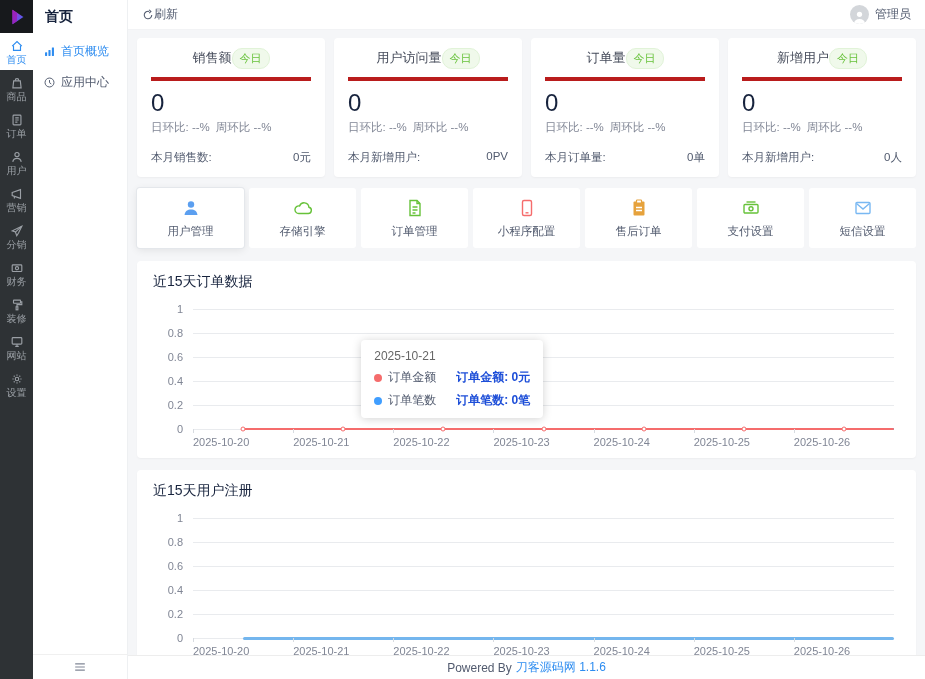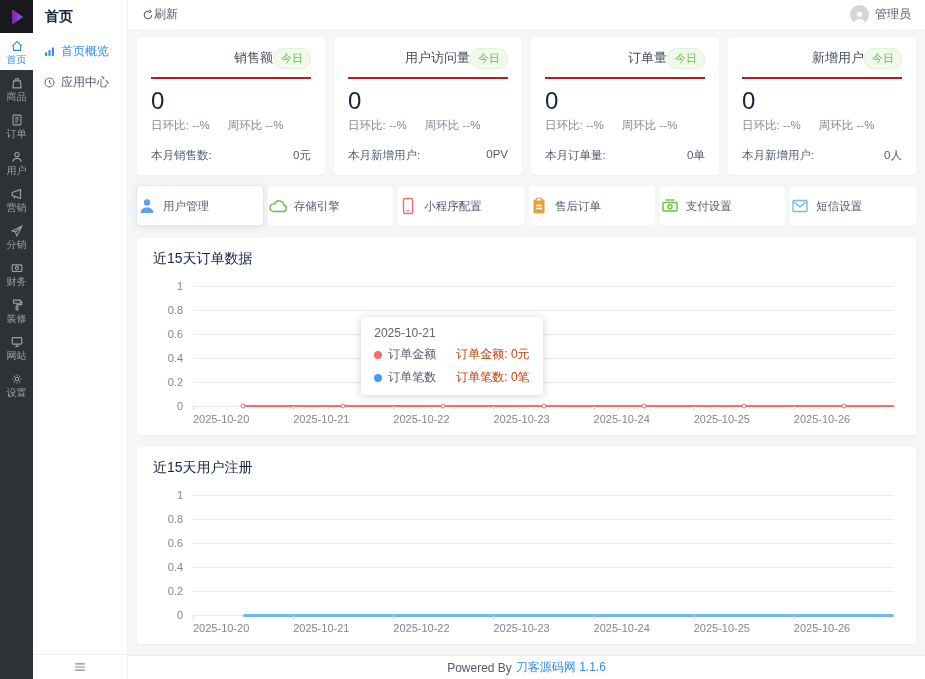--- a/index.html
+++ b/index.html
@@ -20,50 +20,50 @@
   
   .main{flex:1;display:flex;flex-direction:column;min-width:0}
   .topbar{height:30px;background:#fff;border-bottom:1px solid #f2f3f5;display:flex;align-items:center;justify-content:space-between;padding:0 14px;flex-shrink:0}
   .refresh{display:flex;align-items:center;font-size:12px;color:#515a6e;cursor:pointer}
   .userbox{display:flex;align-items:center;gap:6px;font-size:12px;color:#515a6e;cursor:pointer}
   .avatar{width:19px;height:19px;border-radius:50%;background:#d3d6da;display:flex;align-items:flex-end;justify-content:center;overflow:hidden}
   .content{flex:1;padding:8px 9px;overflow:hidden}
   
   .stat-row{display:flex;gap:9px;margin-bottom:11px}
   .stat-card{flex:1;background:#fff;border-radius:4px;padding:10px 14px 12px;box-shadow:0 1px 2px rgba(0,0,0,.04)}
-  .stat-head{display:flex;justify-content:flex-end;align-items:center;padding-bottom:8px;border-bottom:2px solid #b91c1c}
+  .stat-head{display:flex;justify-content:center;align-items:center;padding-bottom:8px;border-bottom:4px solid #b91c1c}
   .stat-title{font-size:13px;color:#464c5b}
   .badge{font-size:11px;color:#67c23a;background:#f0f9eb;border:1px solid #e1f3d8;border-radius:10px;padding:1px 7px;line-height:1.5}
   .stat-value{font-size:24px;color:#17233d;margin-top:8px;line-height:1.15}
-  .stat-ratios{font-size:11.5px;color:#808695;margin-top:4px;display:flex;gap:18px}
+  .stat-ratios{font-size:11.5px;color:#808695;margin-top:4px;display:flex;gap:6px}
   .stat-foot{display:flex;justify-content:space-between;font-size:11.5px;color:#515a6e;margin-top:15px}
   
   .shortcut-row{display:flex;gap:5px;margin-bottom:13px}
-  .shortcut{flex:1;background:#fff;border-radius:3px;display:flex;flex-direction:row;align-items:center;gap:6px;padding:10px 0 9px;cursor:pointer}
+  .shortcut{flex:1;background:#fff;border-radius:3px;display:flex;flex-direction:column;align-items:center;gap:6px;padding:10px 0 9px;cursor:pointer}
   .shortcut.hl{box-shadow:0 0 0 1px #e4e7eb,0 2px 8px rgba(0,0,0,.09)}
   .shortcut .lbl{font-size:11.5px;color:#515a6e}
   
   .chart-card{background:#fff;border-radius:4px;padding:12px 16px 10px;margin-bottom:12px;box-shadow:0 1px 2px rgba(0,0,0,.04)}
   .chart-title{font-size:14px;font-weight:normal;color:#17233d;margin-bottom:18px}
   .chart-body{display:flex;height:120px}
   .y-axis{width:40px;position:relative;flex-shrink:0}
   .ytick{position:absolute;right:10px;transform:translateY(-50%);font-size:11px;color:#808695}
   .plot{flex:1;position:relative;margin-right:6px}
   .gridline{position:absolute;left:0;right:0;height:1px;background:#e9ebee}
   .series-line{position:absolute;border-radius:2px}
   .dot{position:absolute;width:5px;height:5px;border-radius:50%;background:#fff;border:1px solid;transform:translate(-50%,-50%)}
   .x-axis{display:flex;margin-left:40px;margin-right:6px;padding-top:7px}
   .xtick{flex:1;font-size:11px;color:#808695;position:relative}
   .xtick::before{content:"";position:absolute;left:0;top:-7px;width:1px;height:4px;background:#d7dbe0}
   
   .tooltip{position:absolute;left:24%;top:26%;background:#fff;border-radius:4px;box-shadow:0 1px 10px rgba(0,0,0,.18);padding:9px 13px;z-index:5;min-width:168px}
   .tooltip-date{font-size:12px;color:#666}
   .tt-row{display:flex;align-items:center;font-size:12px;color:#515a6e;margin-top:6px;gap:6px}
   .tt-dot{width:8px;height:8px;border-radius:50%;flex-shrink:0}
-  .tt-val{margin-left:auto;color:#c2410c;font-weight:normal;padding-left:14px}
+  .tt-val{margin-left:auto;color:#1d4ed8;font-weight:bold;padding-left:14px}
   
   .app-footer{height:24px;background:#fff;border-top:1px solid #ededed;display:flex;align-items:center;justify-content:center;font-size:12px;color:#515a6e;flex-shrink:0}
   .app-footer .link{color:#2d8cf0;margin-left:4px;cursor:pointer}
   svg{display:block}
 </style>
 </head>
 <body>
 
 <div class="app">
 
@@ -273,20 +273,29 @@
           </span>
           <span class="lbl">用户管理</span>
         </div>
         <div class="shortcut">
           <span style="color: rgb(103, 194, 58);">
             <svg width="20" height="20" viewBox="0 0 20 20" fill="none" stroke="currentColor" stroke-width="1.4">
                 <path d="M6 15.5a3.8 3.8 0 1 1 .6-7.5 4.8 4.8 0 0 1 9.3 1.2 3.2 3.2 0 0 1-1 6.3z"></path>
               </svg>
           </span>
           <span class="lbl">存储引擎</span>
+        </div>
+        <div class="shortcut">
+          <span style="color: rgb(103, 194, 58);">
+            <svg width="20" height="20" viewBox="0 0 20 20" fill="none" stroke="currentColor" stroke-width="1.4">
+                <path d="M5 2.5h7l3 3v12H5z"></path>
+                <path d="M12 2.5v3h3M7.5 9h5M7.5 12h5M7.5 15h3"></path>
+              </svg>
+          </span>
+          <span class="lbl">订单管理</span>
         </div>
         <div class="shortcut">
           <span style="color: rgb(245, 108, 108);">
             <svg width="20" height="20" viewBox="0 0 20 20" fill="none" stroke="currentColor" stroke-width="1.4">
                 <rect x="5.5" y="2.5" width="9" height="15" rx="1.5"></rect>
                 <path d="M8.5 14.8h3"></path>
               </svg>
           </span>
           <span class="lbl">小程序配置</span>
         </div>

